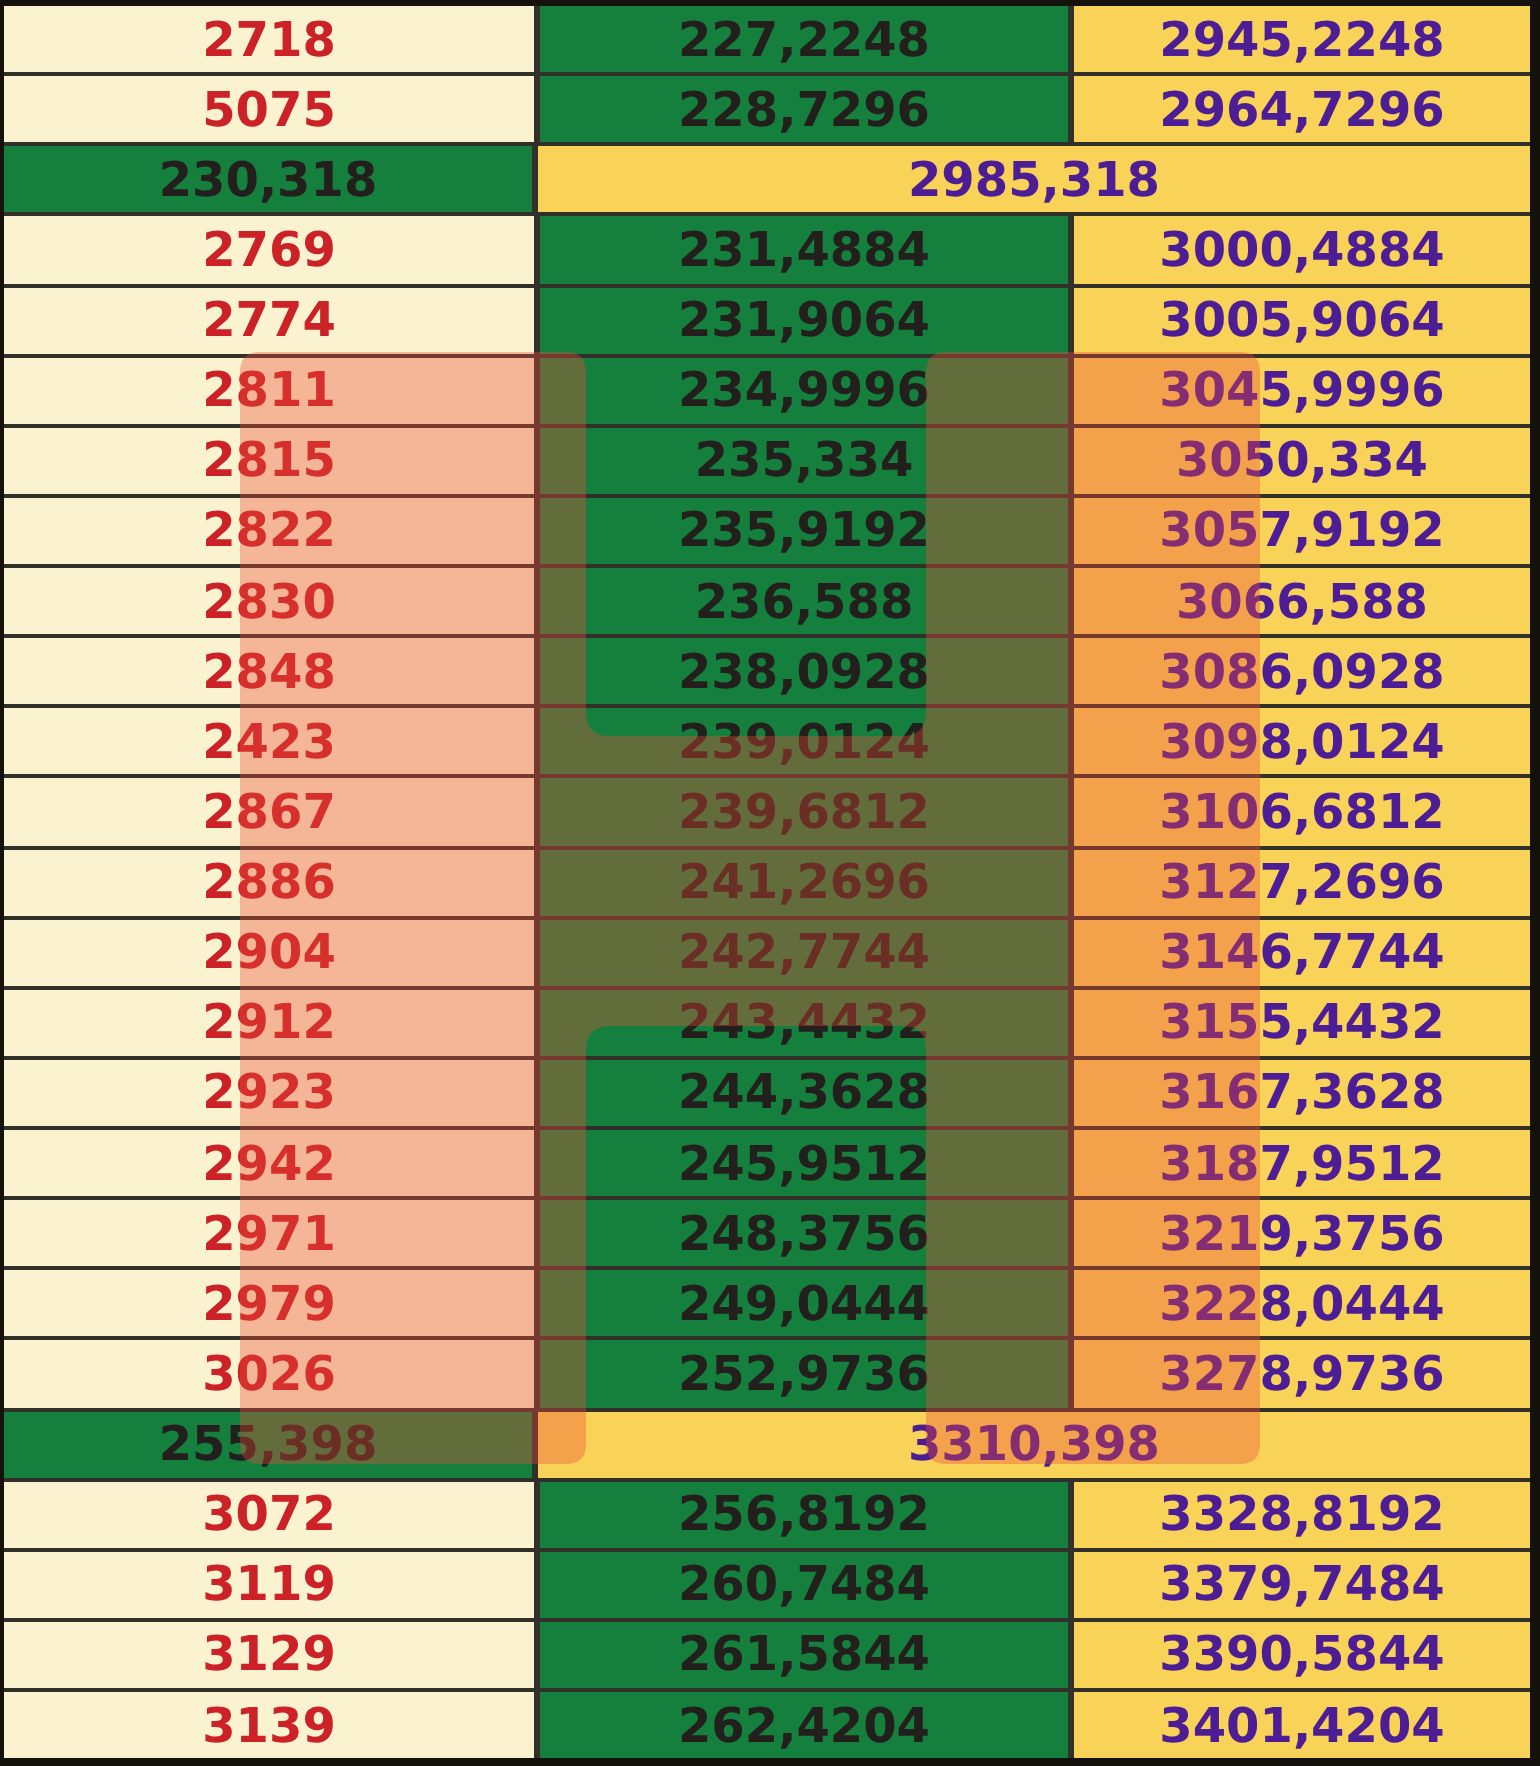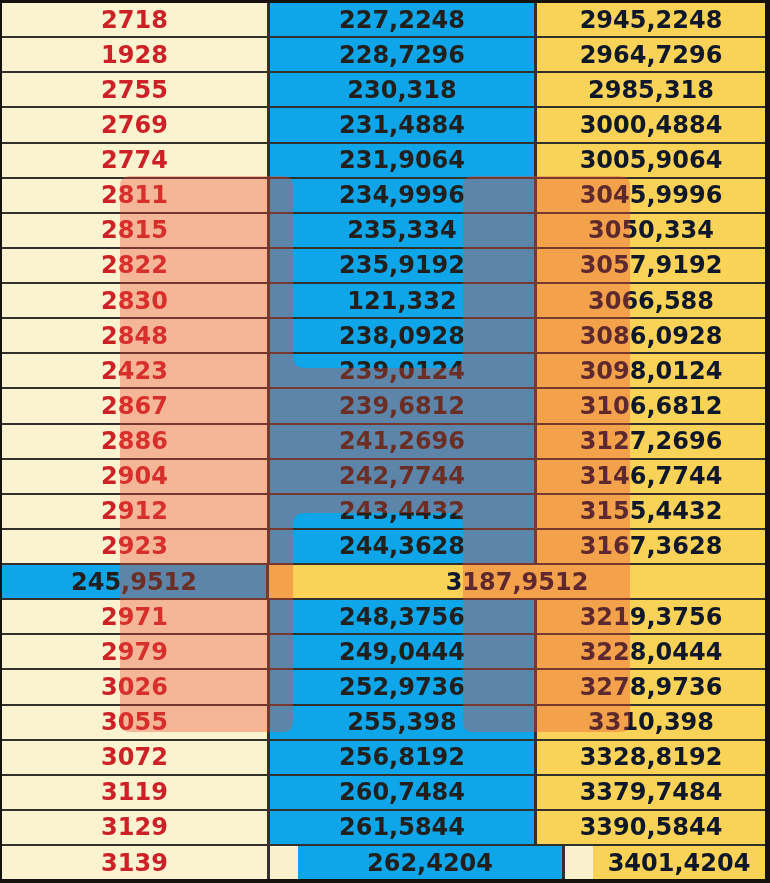--- a/index.html
+++ b/index.html
@@ -22,47 +22,47 @@
     flex-direction: column;
     height: 100%;
   }
 
   .row {
     flex: 1;
     display: flex;
     border-bottom: 2px solid #32302b;
     box-shadow: inset 0 1px 0 rgba(255,255,255,0.28);
   }
-  .row:last-child { border-bottom: none; gap: 28px; }
+  .row:last-child { border-bottom: none; }
 
   .cell {
     display: flex;
     align-items: center;
     justify-content: center;
     font-weight: bold;
     font-size: 24px;
     letter-spacing: 0px;
     line-height: 1;
   }
   .c1 {
     width: 268px;
     background: #fbf2cf;
     color: #cb2127;
     border-right: 3px solid #32302b;
   }
   .c2 {
     width: 267px;
-    background: #0ea5e9;
+    background: #15803d;
     color: #221f1c;
     border-right: 3px solid #32302b;
   }
   .c3 {
     flex: 1;
     background: #f9d258;
-    color: #0f172a;
+    color: #4c1d95;
   }
 
   .watermark {
     position: absolute;
     top: -3px;   
     left: -2px;
     width: 770px;
     height: 883px;
     pointer-events: none;
   }
@@ -71,26 +71,25 @@
 <body>
 
 <div class="frame">
   <div class="rows" id="rows">
       <div class="row">
         <div class="cell c1">2718</div>
         <div class="cell c2">227,2248</div>
         <div class="cell c3">2945,2248</div>
       </div>
       <div class="row">
-        <div class="cell c1">1928</div>
+        <div class="cell c1">5075</div>
         <div class="cell c2">228,7296</div>
         <div class="cell c3">2964,7296</div>
       </div>
       <div class="row">
-        <div class="cell c1">2755</div>
         <div class="cell c2">230,318</div>
         <div class="cell c3">2985,318</div>
       </div>
       <div class="row">
         <div class="cell c1">2769</div>
         <div class="cell c2">231,4884</div>
         <div class="cell c3">3000,4884</div>
       </div>
       <div class="row">
         <div class="cell c1">2774</div>
@@ -107,21 +106,21 @@
         <div class="cell c2">235,334</div>
         <div class="cell c3">3050,334</div>
       </div>
       <div class="row">
         <div class="cell c1">2822</div>
         <div class="cell c2">235,9192</div>
         <div class="cell c3">3057,9192</div>
       </div>
       <div class="row">
         <div class="cell c1">2830</div>
-        <div class="cell c2">121,332</div>
+        <div class="cell c2">236,588</div>
         <div class="cell c3">3066,588</div>
       </div>
       <div class="row">
         <div class="cell c1">2848</div>
         <div class="cell c2">238,0928</div>
         <div class="cell c3">3086,0928</div>
       </div>
       <div class="row">
         <div class="cell c1">2423</div>
         <div class="cell c2">239,0124</div>
@@ -146,40 +145,40 @@
         <div class="cell c1">2912</div>
         <div class="cell c2">243,4432</div>
         <div class="cell c3">3155,4432</div>
       </div>
       <div class="row">
         <div class="cell c1">2923</div>
         <div class="cell c2">244,3628</div>
         <div class="cell c3">3167,3628</div>
       </div>
       <div class="row">
+        <div class="cell c1">2942</div>
         <div class="cell c2">245,9512</div>
         <div class="cell c3">3187,9512</div>
       </div>
       <div class="row">
         <div class="cell c1">2971</div>
         <div class="cell c2">248,3756</div>
         <div class="cell c3">3219,3756</div>
       </div>
       <div class="row">
         <div class="cell c1">2979</div>
         <div class="cell c2">249,0444</div>
         <div class="cell c3">3228,0444</div>
       </div>
       <div class="row">
         <div class="cell c1">3026</div>
         <div class="cell c2">252,9736</div>
         <div class="cell c3">3278,9736</div>
       </div>
       <div class="row">
-        <div class="cell c1">3055</div>
         <div class="cell c2">255,398</div>
         <div class="cell c3">3310,398</div>
       </div>
       <div class="row">
         <div class="cell c1">3072</div>
         <div class="cell c2">256,8192</div>
         <div class="cell c3">3328,8192</div>
       </div>
       <div class="row">
         <div class="cell c1">3119</div>

